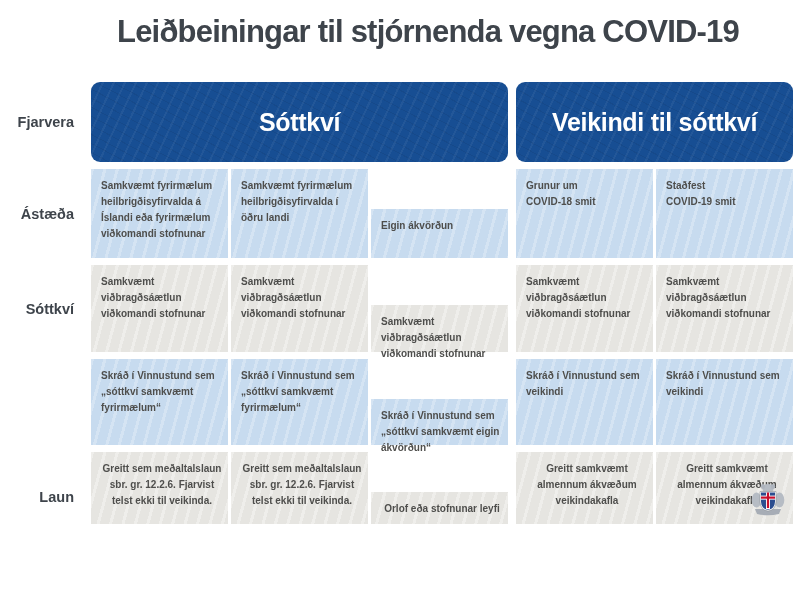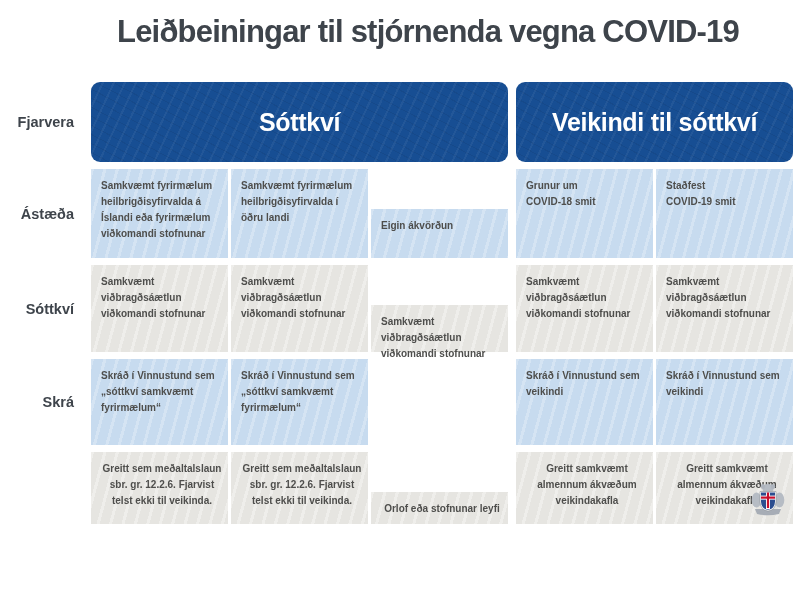--- a/index.html
+++ b/index.html
@@ -123,26 +123,27 @@
     <div class="cell gray r3 cc">Samkvæmt
 viðbragðsáætlun
 viðkomandi stofnunar</div>
     <div class="cell gray r3 cd">Samkvæmt
 viðbragðsáætlun
 viðkomandi stofnunar</div>
     <div class="cell gray r3 ce">Samkvæmt
 viðbragðsáætlun
 viðkomandi stofnunar</div>
 
-    <div class="rlabel r4">Skrá</div>
     <div class="cell blue r4 ca">Skráð í Vinnustund sem „sóttkví samkvæmt fyrirmælum“</div>
     <div class="cell blue r4 cb">Skráð í Vinnustund sem „sóttkví samkvæmt fyrirmælum“</div>
+    <div class="cell blue r4 cc">Skráð í Vinnustund sem „sóttkví samkvæmt eigin ákvörðun“</div>
     <div class="cell blue r4 cd">Skráð í Vinnustund sem veikindi</div>
     <div class="cell blue r4 ce">Skráð í Vinnustund sem veikindi</div>
 
+    <div class="rlabel r5">Laun</div>
     <div class="cell gray r5 ca">Greitt sem meðaltalslaun sbr. gr. 12.2.6. Fjarvist telst ekki til veikinda.</div>
     <div class="cell gray r5 cb">Greitt sem meðaltalslaun sbr. gr. 12.2.6. Fjarvist telst ekki til veikinda.</div>
     <div class="cell gray r5 cc">Orlof eða stofnunar leyfi</div>
     <div class="cell gray r5 cd">Greitt samkvæmt almennum ákvæðum veikindakafla</div>
     <div class="cell gray r5 ce">Greitt samkvæmt almennum ákvæðum veikindakafla</div>
 
   </div>
 
   <svg class="logo" viewBox="0 0 36 38" aria-hidden="true">
 

